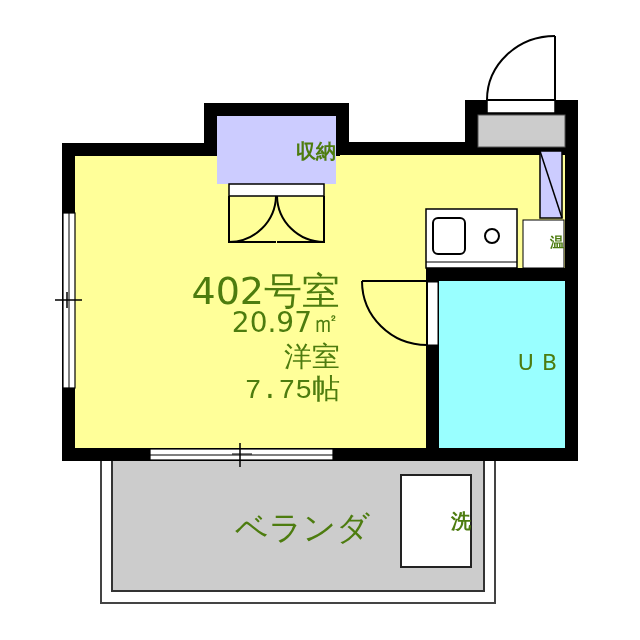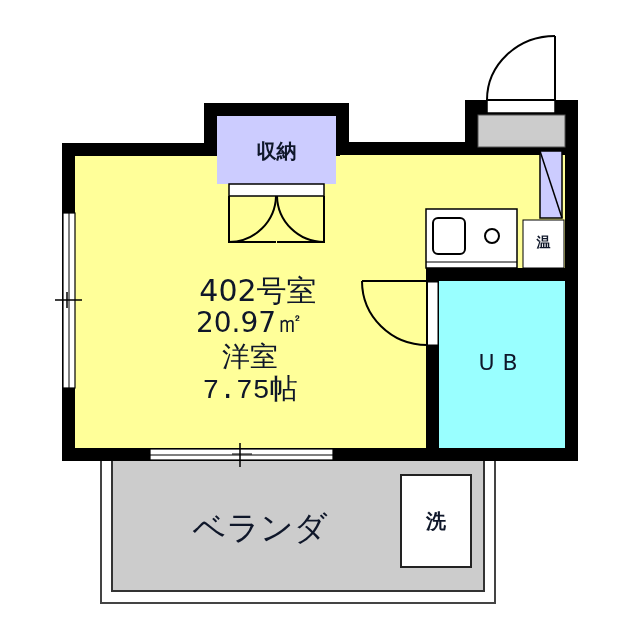--- a/index.html
+++ b/index.html
@@ -1,18 +1,18 @@
 <!DOCTYPE html>
 <html><head>
 <meta charset="utf-8">
 <style>
   html,body{margin:0;padding:0;background:#fff;}
   body{width:640px;height:640px;position:relative;overflow:hidden;font-family:"DejaVu Sans","Liberation Sans",sans-serif;}
   svg{position:absolute;left:0;top:0;}
-  .lbl{position:absolute;color:#0f172a;text-align:center;white-space:nowrap;}
+  .lbl{position:absolute;color:#4d7c0f;text-align:right;white-space:nowrap;}
 </style>
 </head>
 <body>
 
 <svg width="640" height="640" viewBox="0 0 640 640">
 
   <g>
     <rect x="101" y="455" width="394" height="148" fill="#fff" stroke="#444" stroke-width="2"></rect>
     <rect x="112" y="455" width="372" height="136" fill="#cccccc" stroke="#333" stroke-width="2"></rect>
     <rect x="401" y="475" width="70" height="92" fill="#fff" stroke="#222" stroke-width="2"></rect>
@@ -78,21 +78,21 @@
   <g>
     <rect x="150" y="449" width="183" height="11" fill="#fff" stroke="#000" stroke-width="1.2"></rect>
     <line x1="150" y1="455" x2="333" y2="455" stroke="#000" stroke-width="1"></line>
     <line x1="240" y1="443" x2="240" y2="467" stroke="#000" stroke-width="1.5"></line>
     <line x1="232" y1="454" x2="252" y2="454" stroke="#000" stroke-width="1"></line>
   </g>
 </svg>
 
 <div class="lbl" style="left:217px;top:138px;width:119px;font-size:20px;font-weight:bold;">収納</div>
 
-<div class="lbl" style="left:168px;top:274px;width:180px;font-size:30px;line-height:34px;">402号室</div>
+<div class="lbl" style="left:160px;top:274px;width:180px;font-size:38px;line-height:34px;">402号室</div>
 <div class="lbl" style="left:160px;top:306px;width:180px;font-size:28px;line-height:34px;">20.97㎡</div>
 <div class="lbl" style="left:160px;top:340px;width:180px;font-size:28px;line-height:34px;">洋室</div>
 <div class="lbl" style="left:160px;top:374px;width:180px;font-size:28px;line-height:34px;font-family:Liberation Mono, monospace;">7.75帖</div>
 
 <div class="lbl" style="left:523px;top:234px;width:41px;font-size:14px;font-weight:bold;">温</div>
 
 <div class="lbl" style="left:439px;top:350px;width:126px;font-size:22px;letter-spacing:8px;">UB</div>
 
 <div class="lbl" style="left:150px;top:506px;width:220px;font-size:33px;">ベランダ</div>
 <div class="lbl" style="left:401px;top:508px;width:70px;font-size:20px;font-weight:bold;">洗</div>

